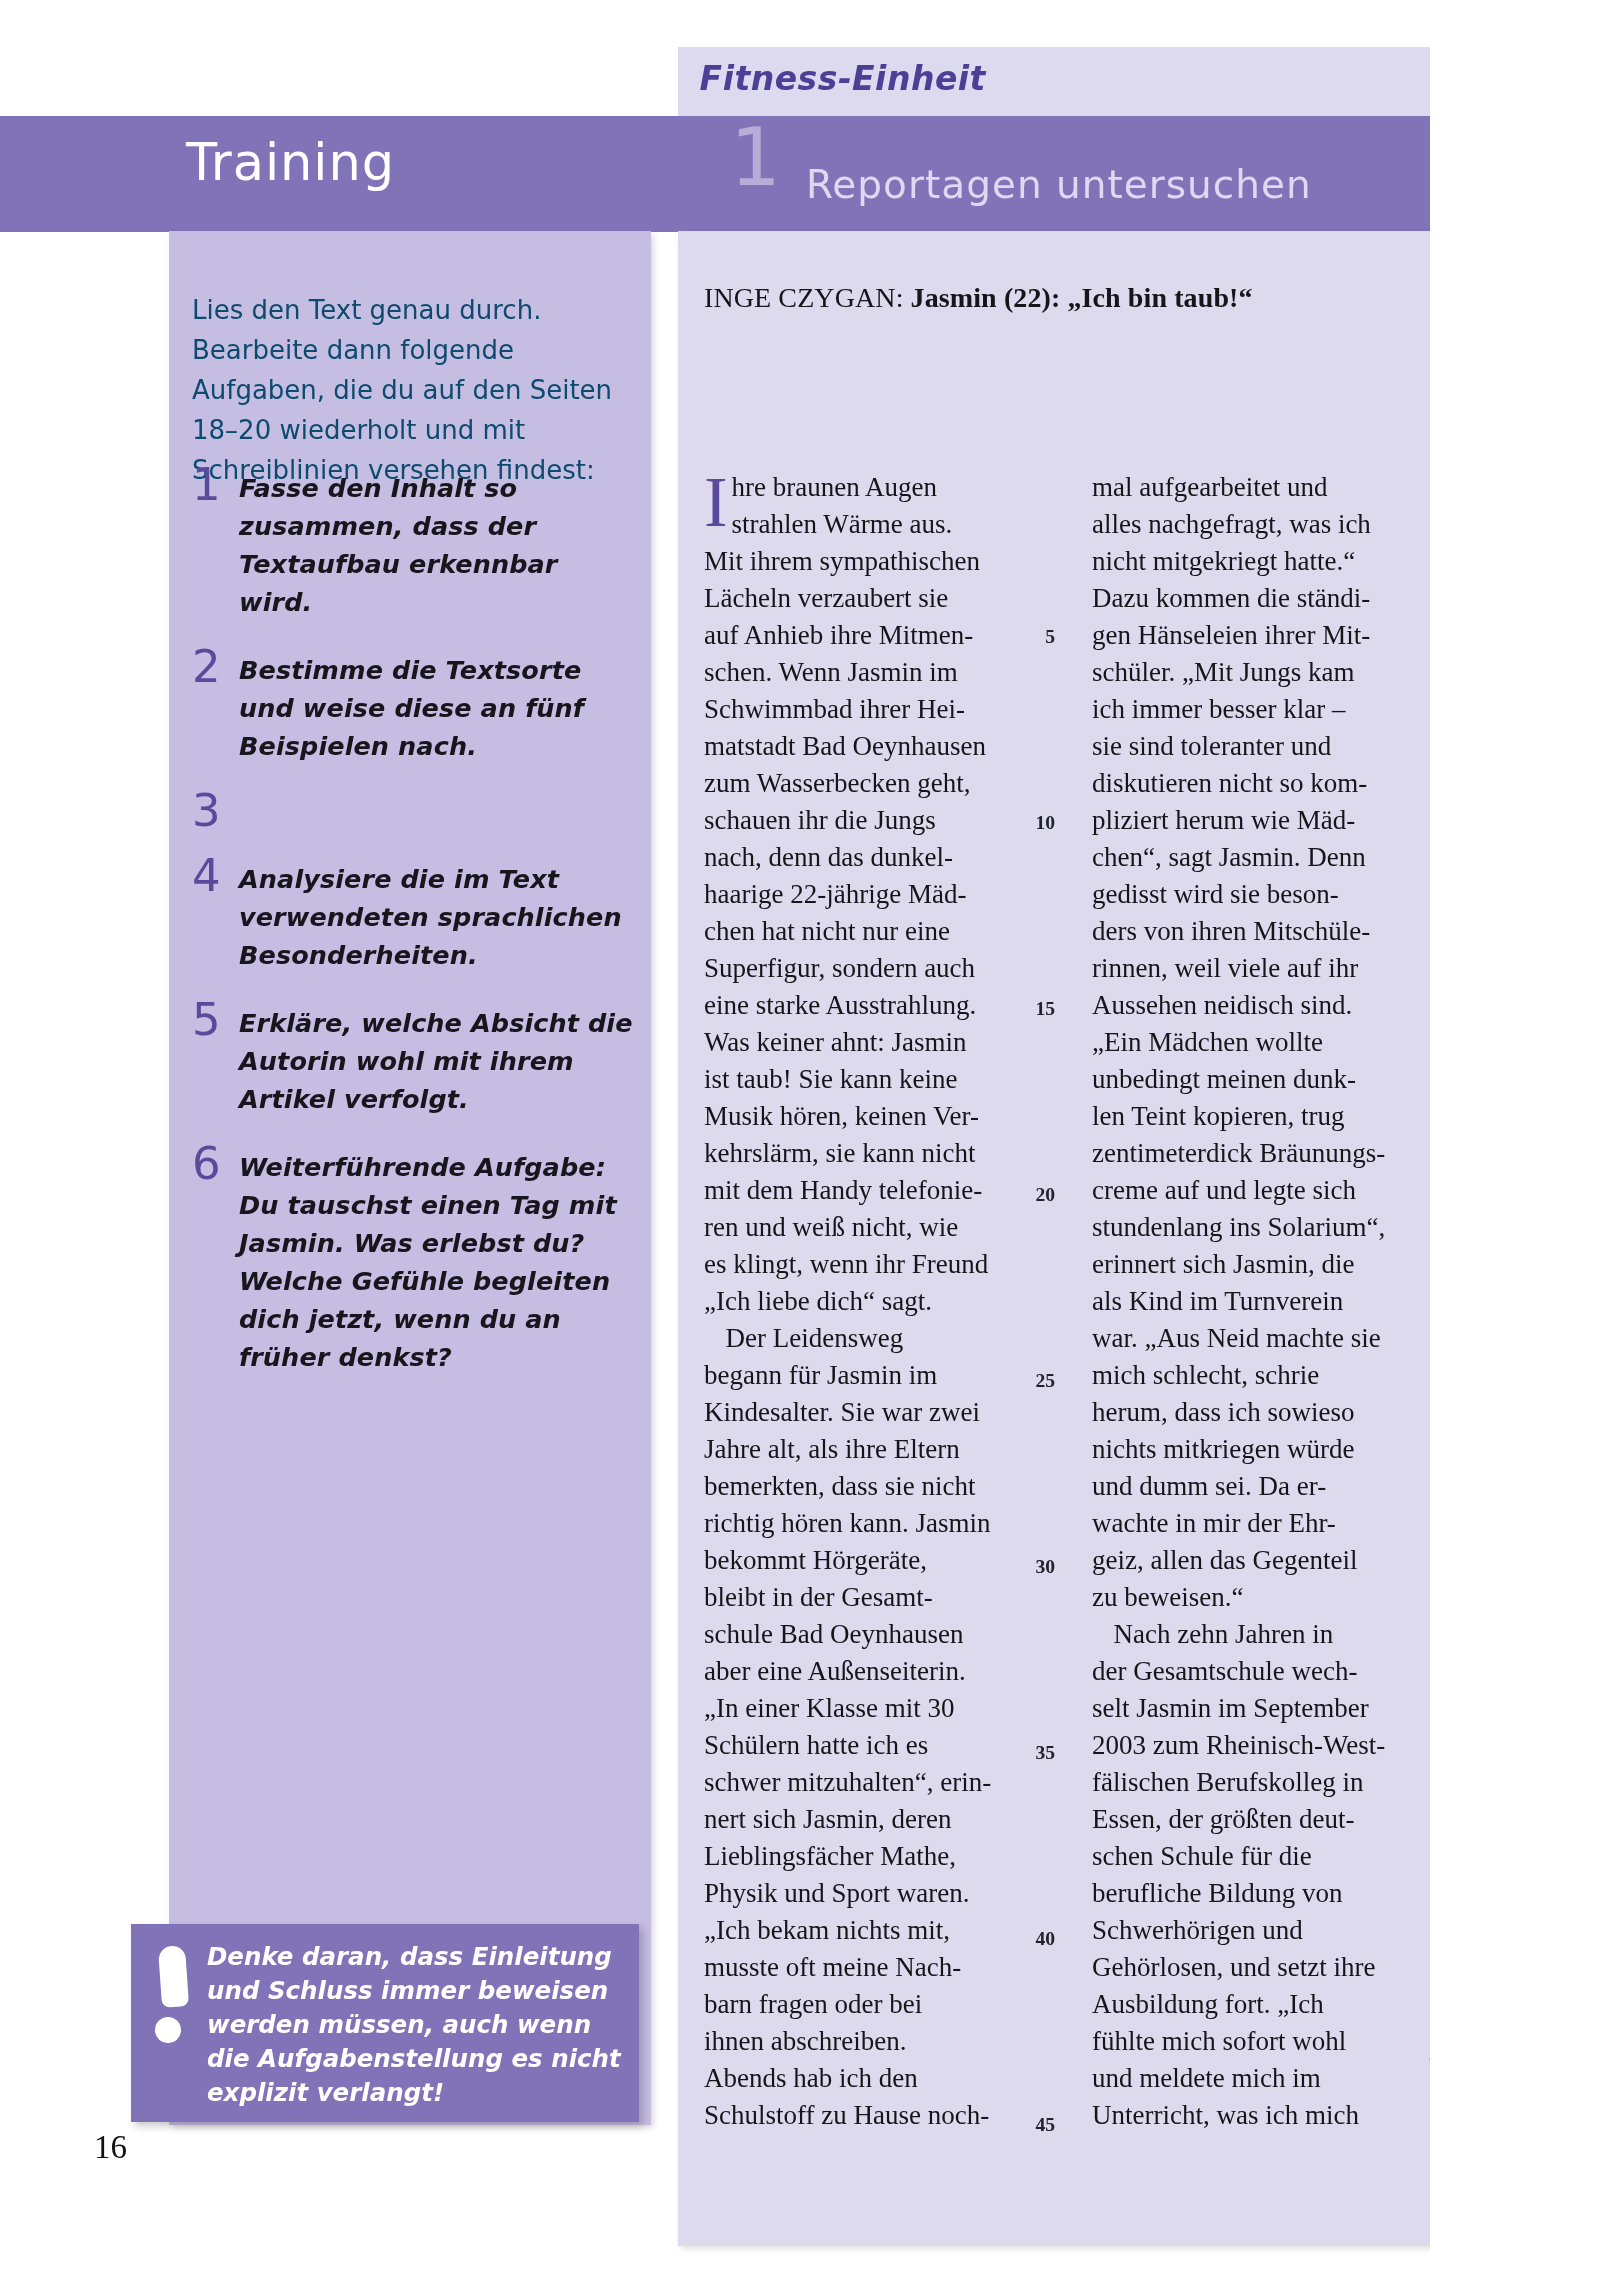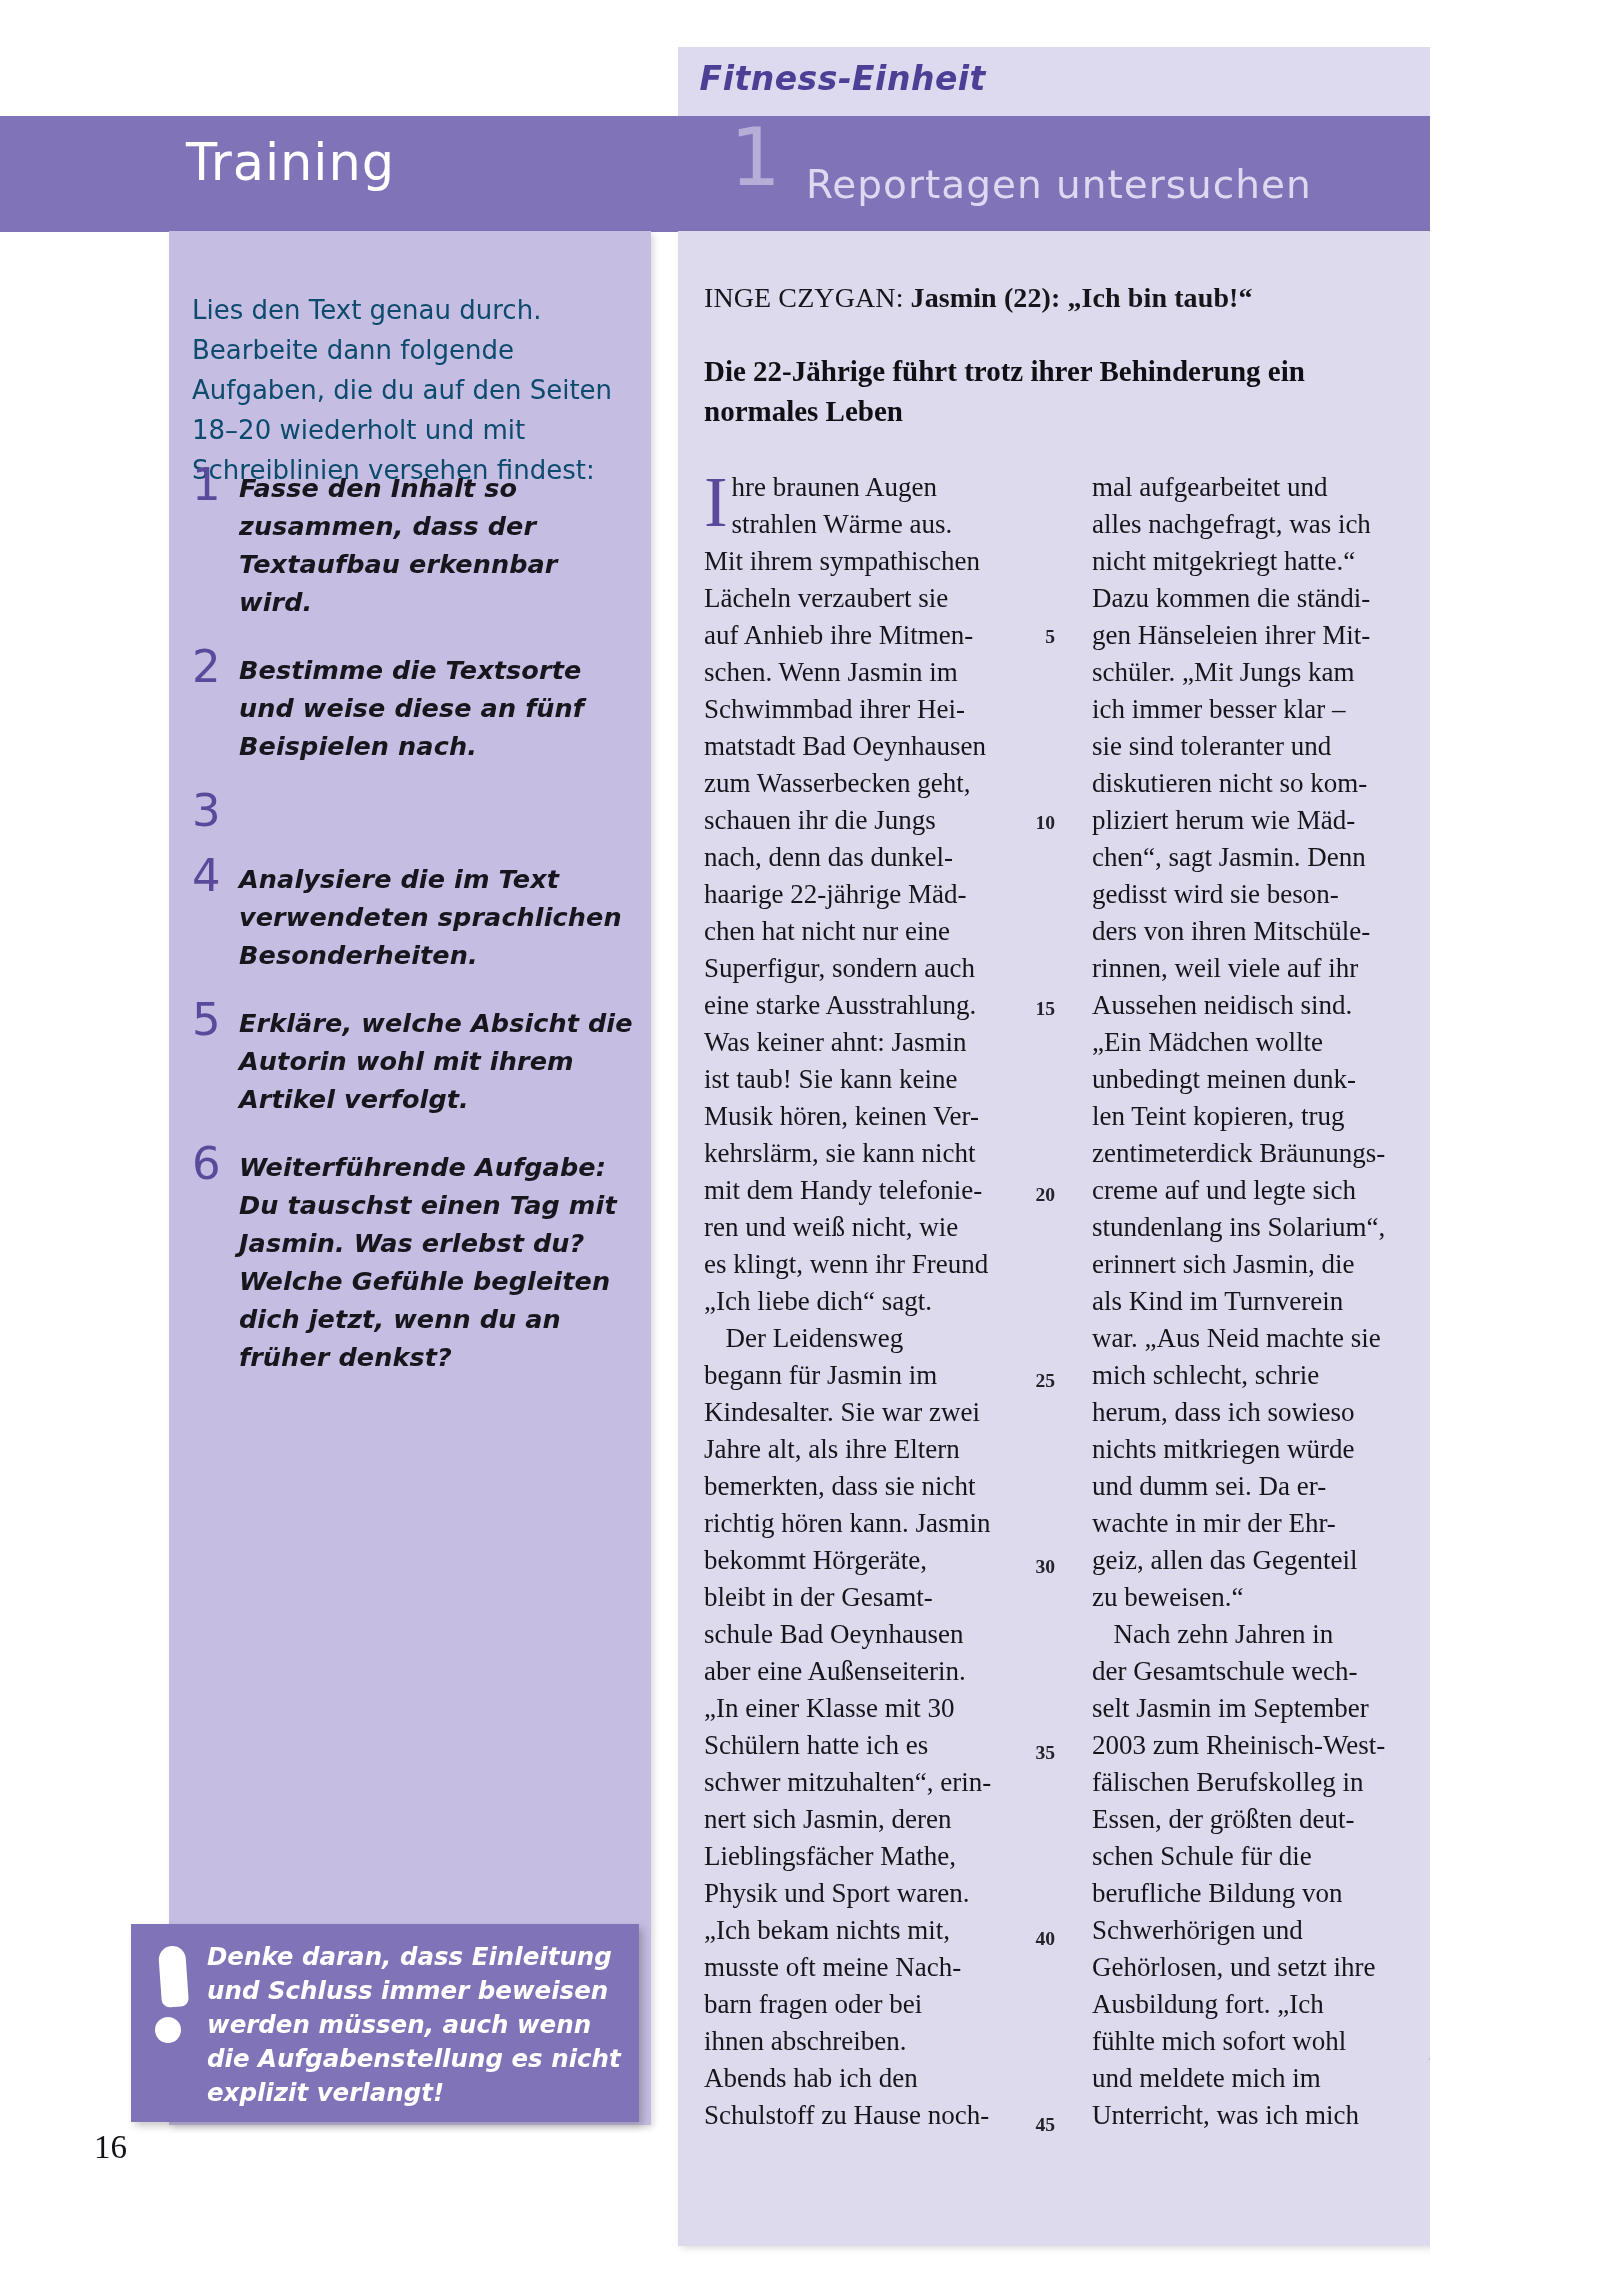--- a/index.html
+++ b/index.html
@@ -344,21 +344,20 @@
   </div>
 
   <div class="page-number">16</div>
 
   <div class="article-panel"></div>
 
   <div class="byline">
     <span class="author">INGE CZYGAN:</span><span class="headline-inline"> Jasmin (22): „Ich bin taub!“</span>
   </div>
 
-  <div class="subhead">Die 22-Jährige führt trotz ihrer Behinderung ein normales Leben</div>
 
   <div class="columns">
 
     <div class="col col-left">
       <p><span class="dropcap">I</span><span>hre braunen Augen
 strahlen Wärme aus.
 Mit ihrem sympathischen
 Lächeln verzaubert sie
 auf Anhieb ihre Mitmen-
 schen. Wenn Jasmin im

